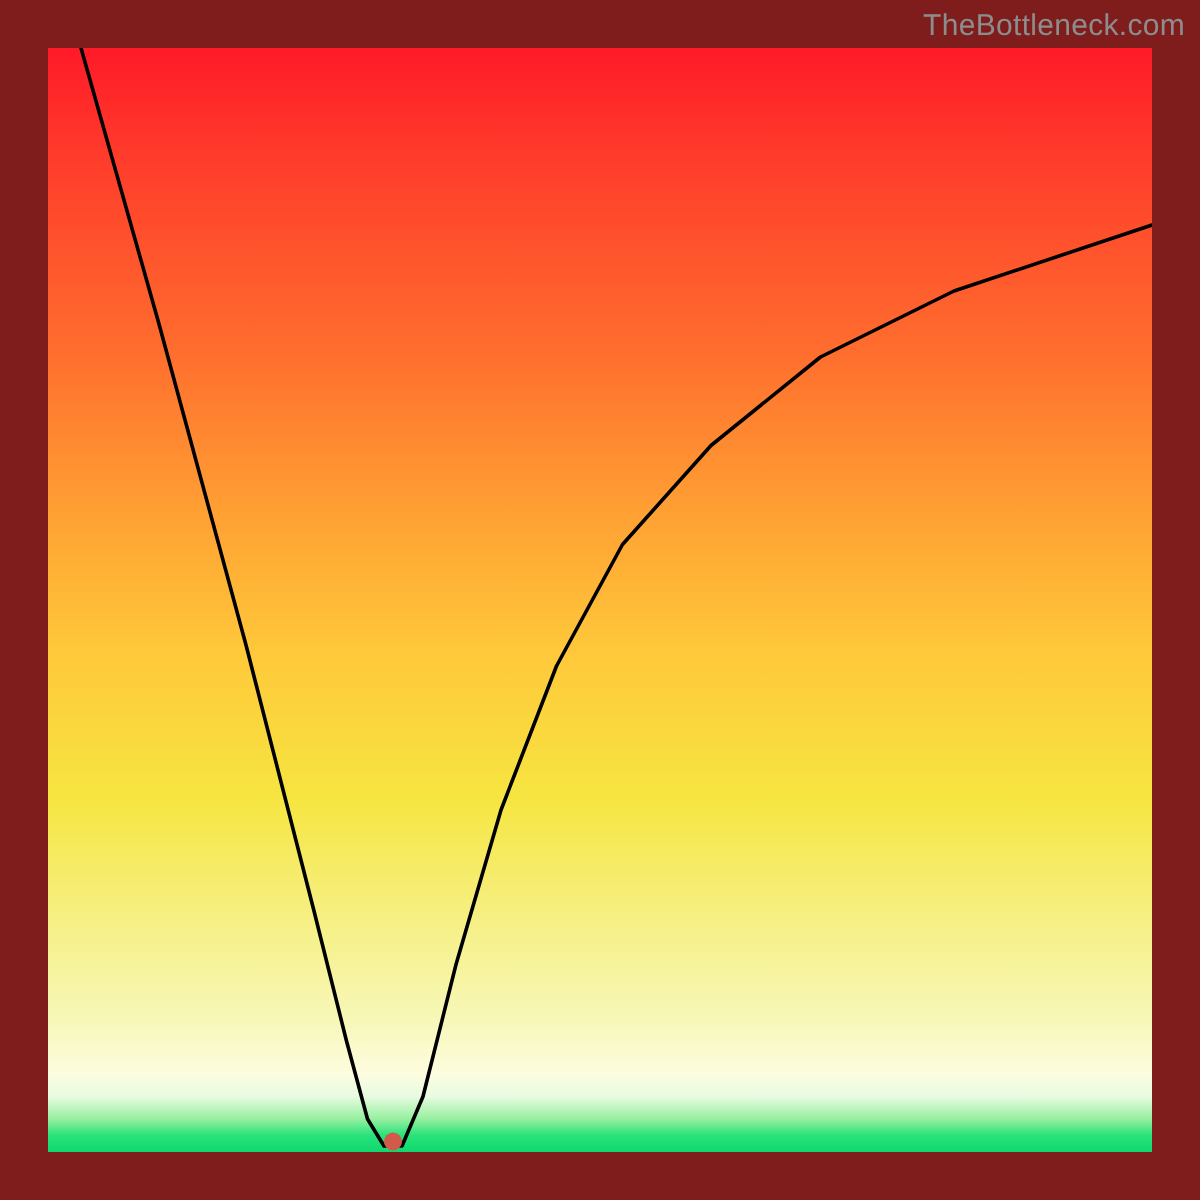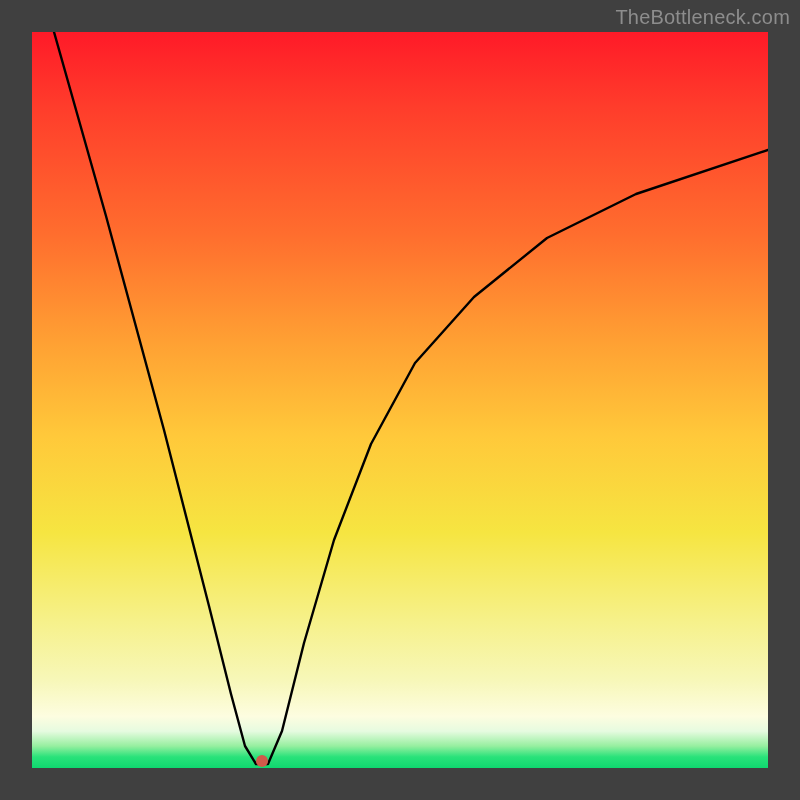--- a/index.html
+++ b/index.html
@@ -8,21 +8,21 @@
     width: 800px;
     height: 800px;
     background: #000;
     font-family: Arial, Helvetica, sans-serif;
     overflow: hidden;
   }
   .frame {
     position: relative;
     width: 800px;
     height: 800px;
-    background: #404040;
+    background: #7f1d1d;
   }
   .plot {
     position: absolute;
     left: 32px;
     top: 32px;
     width: 736px;
     height: 736px;
     background: linear-gradient(to bottom,
       #ff1a28 0%,
       #ff3c2b 10%,

